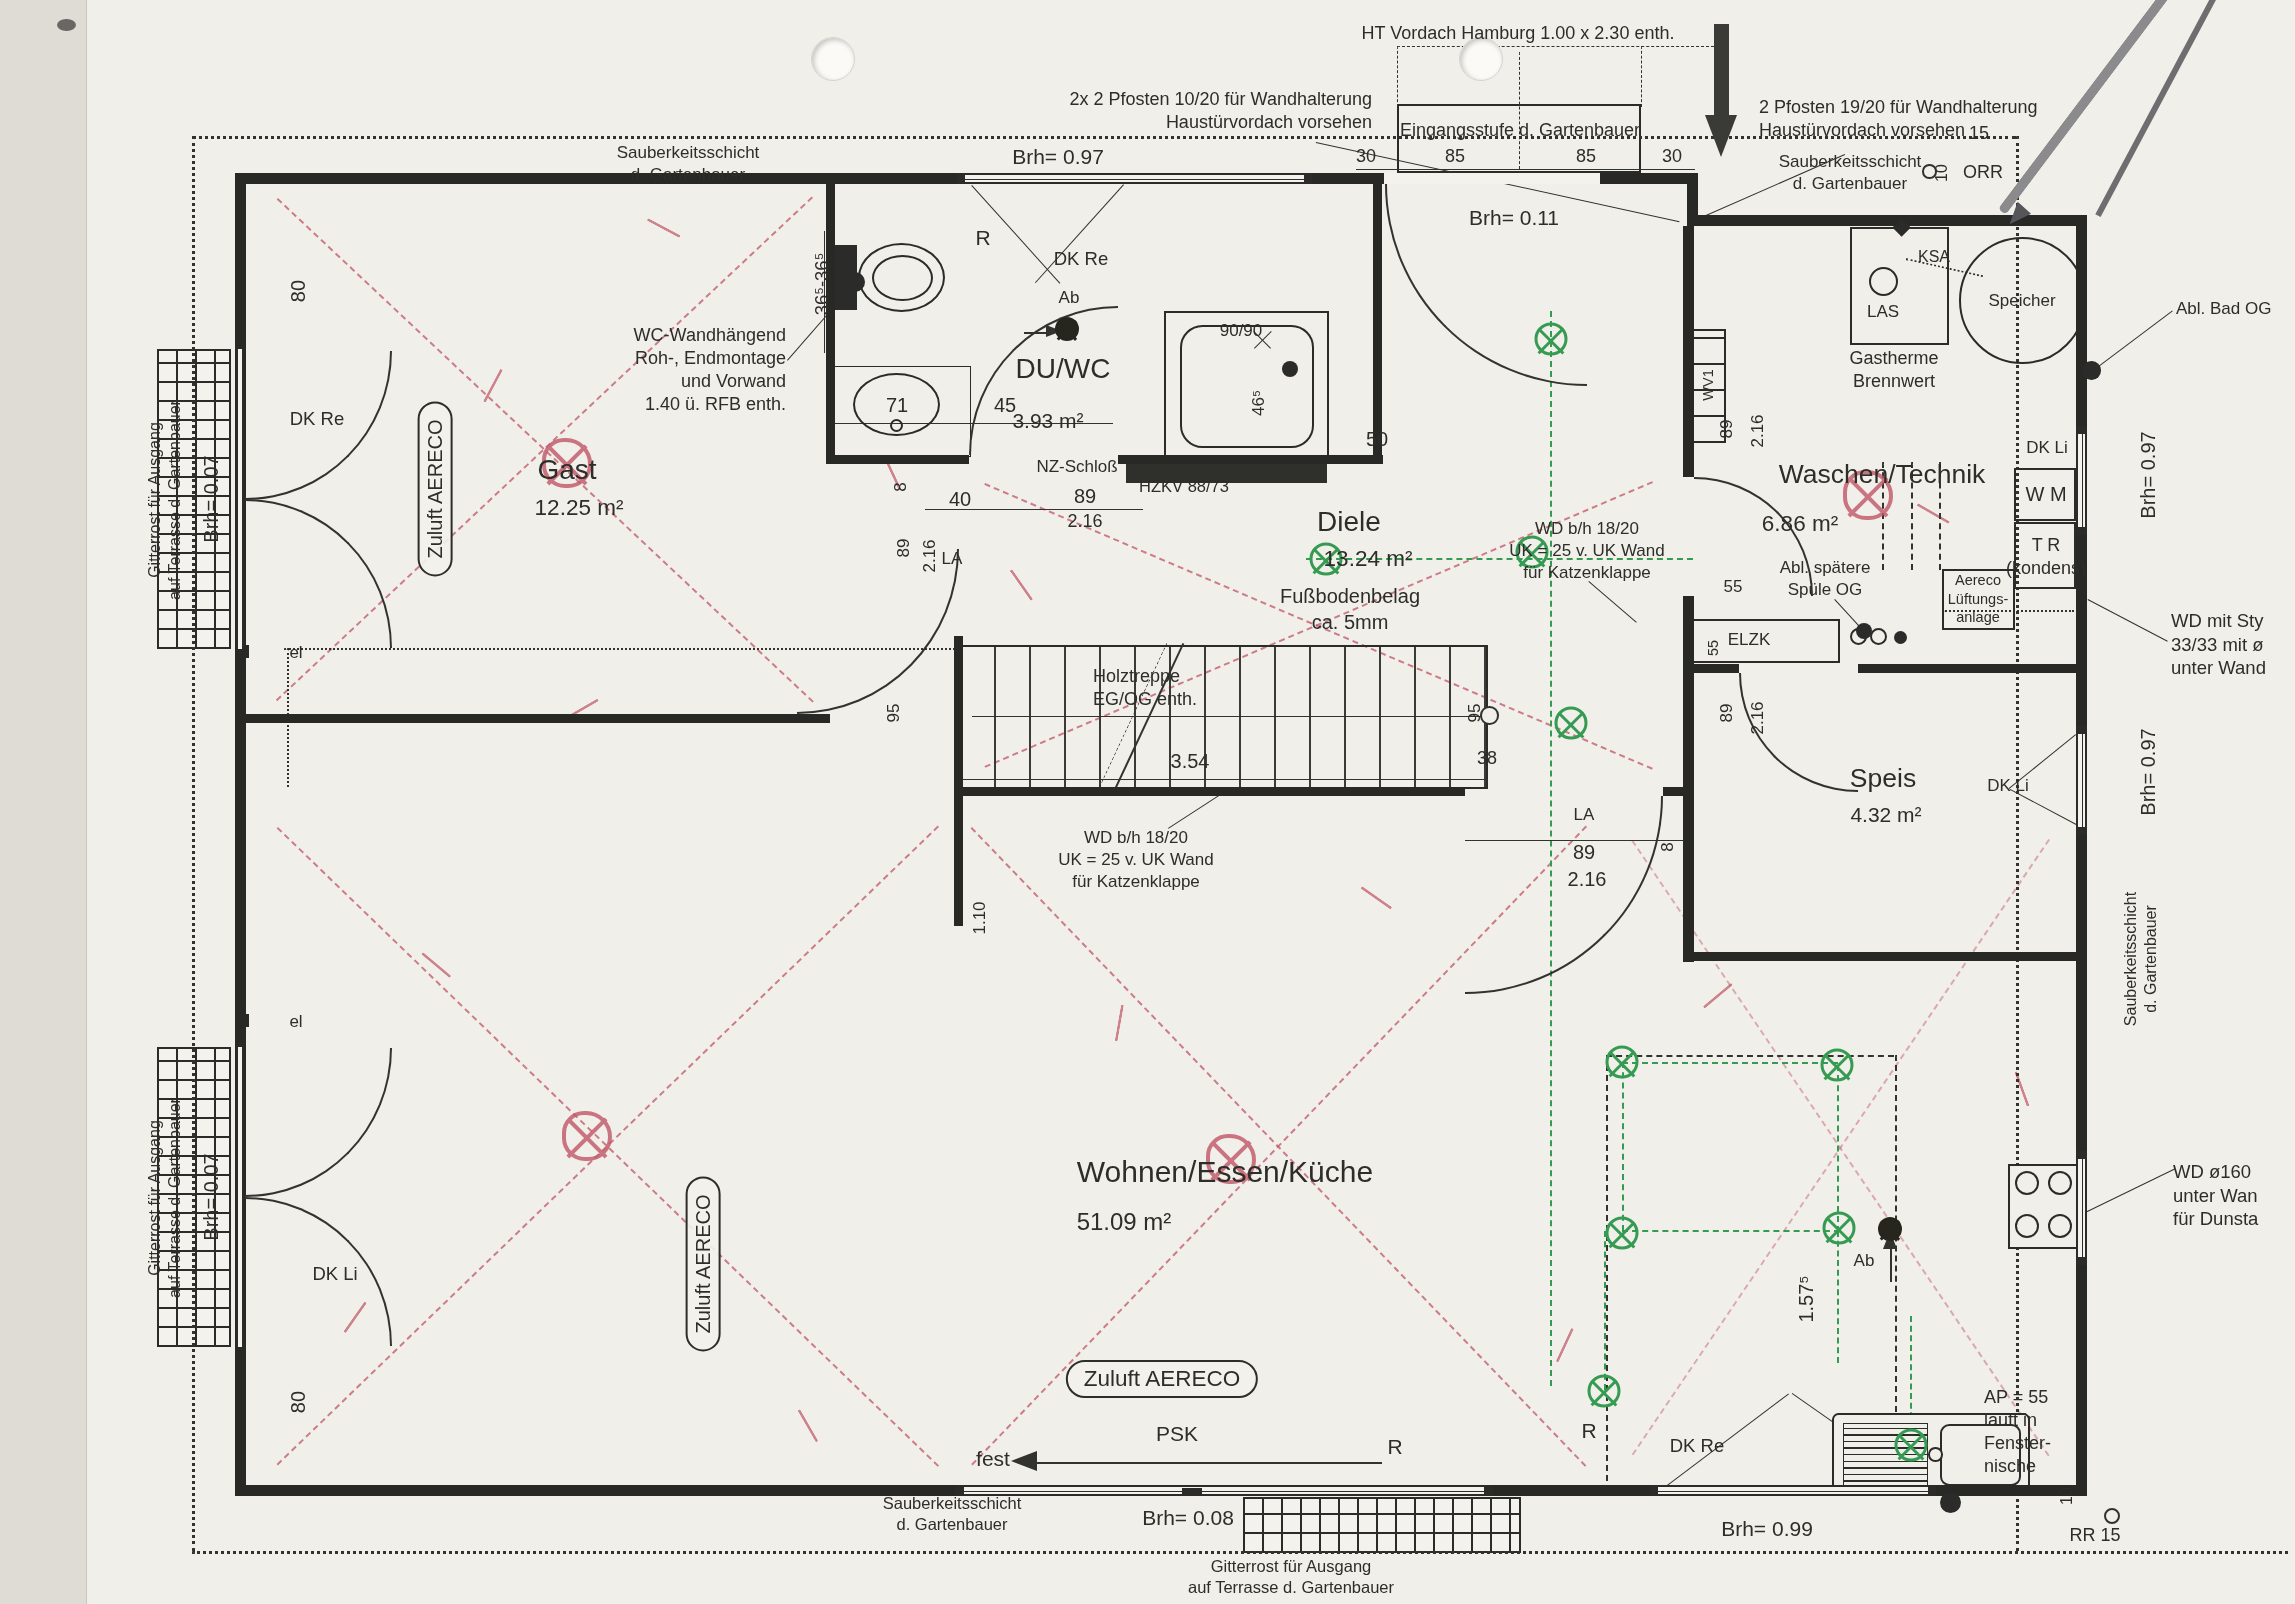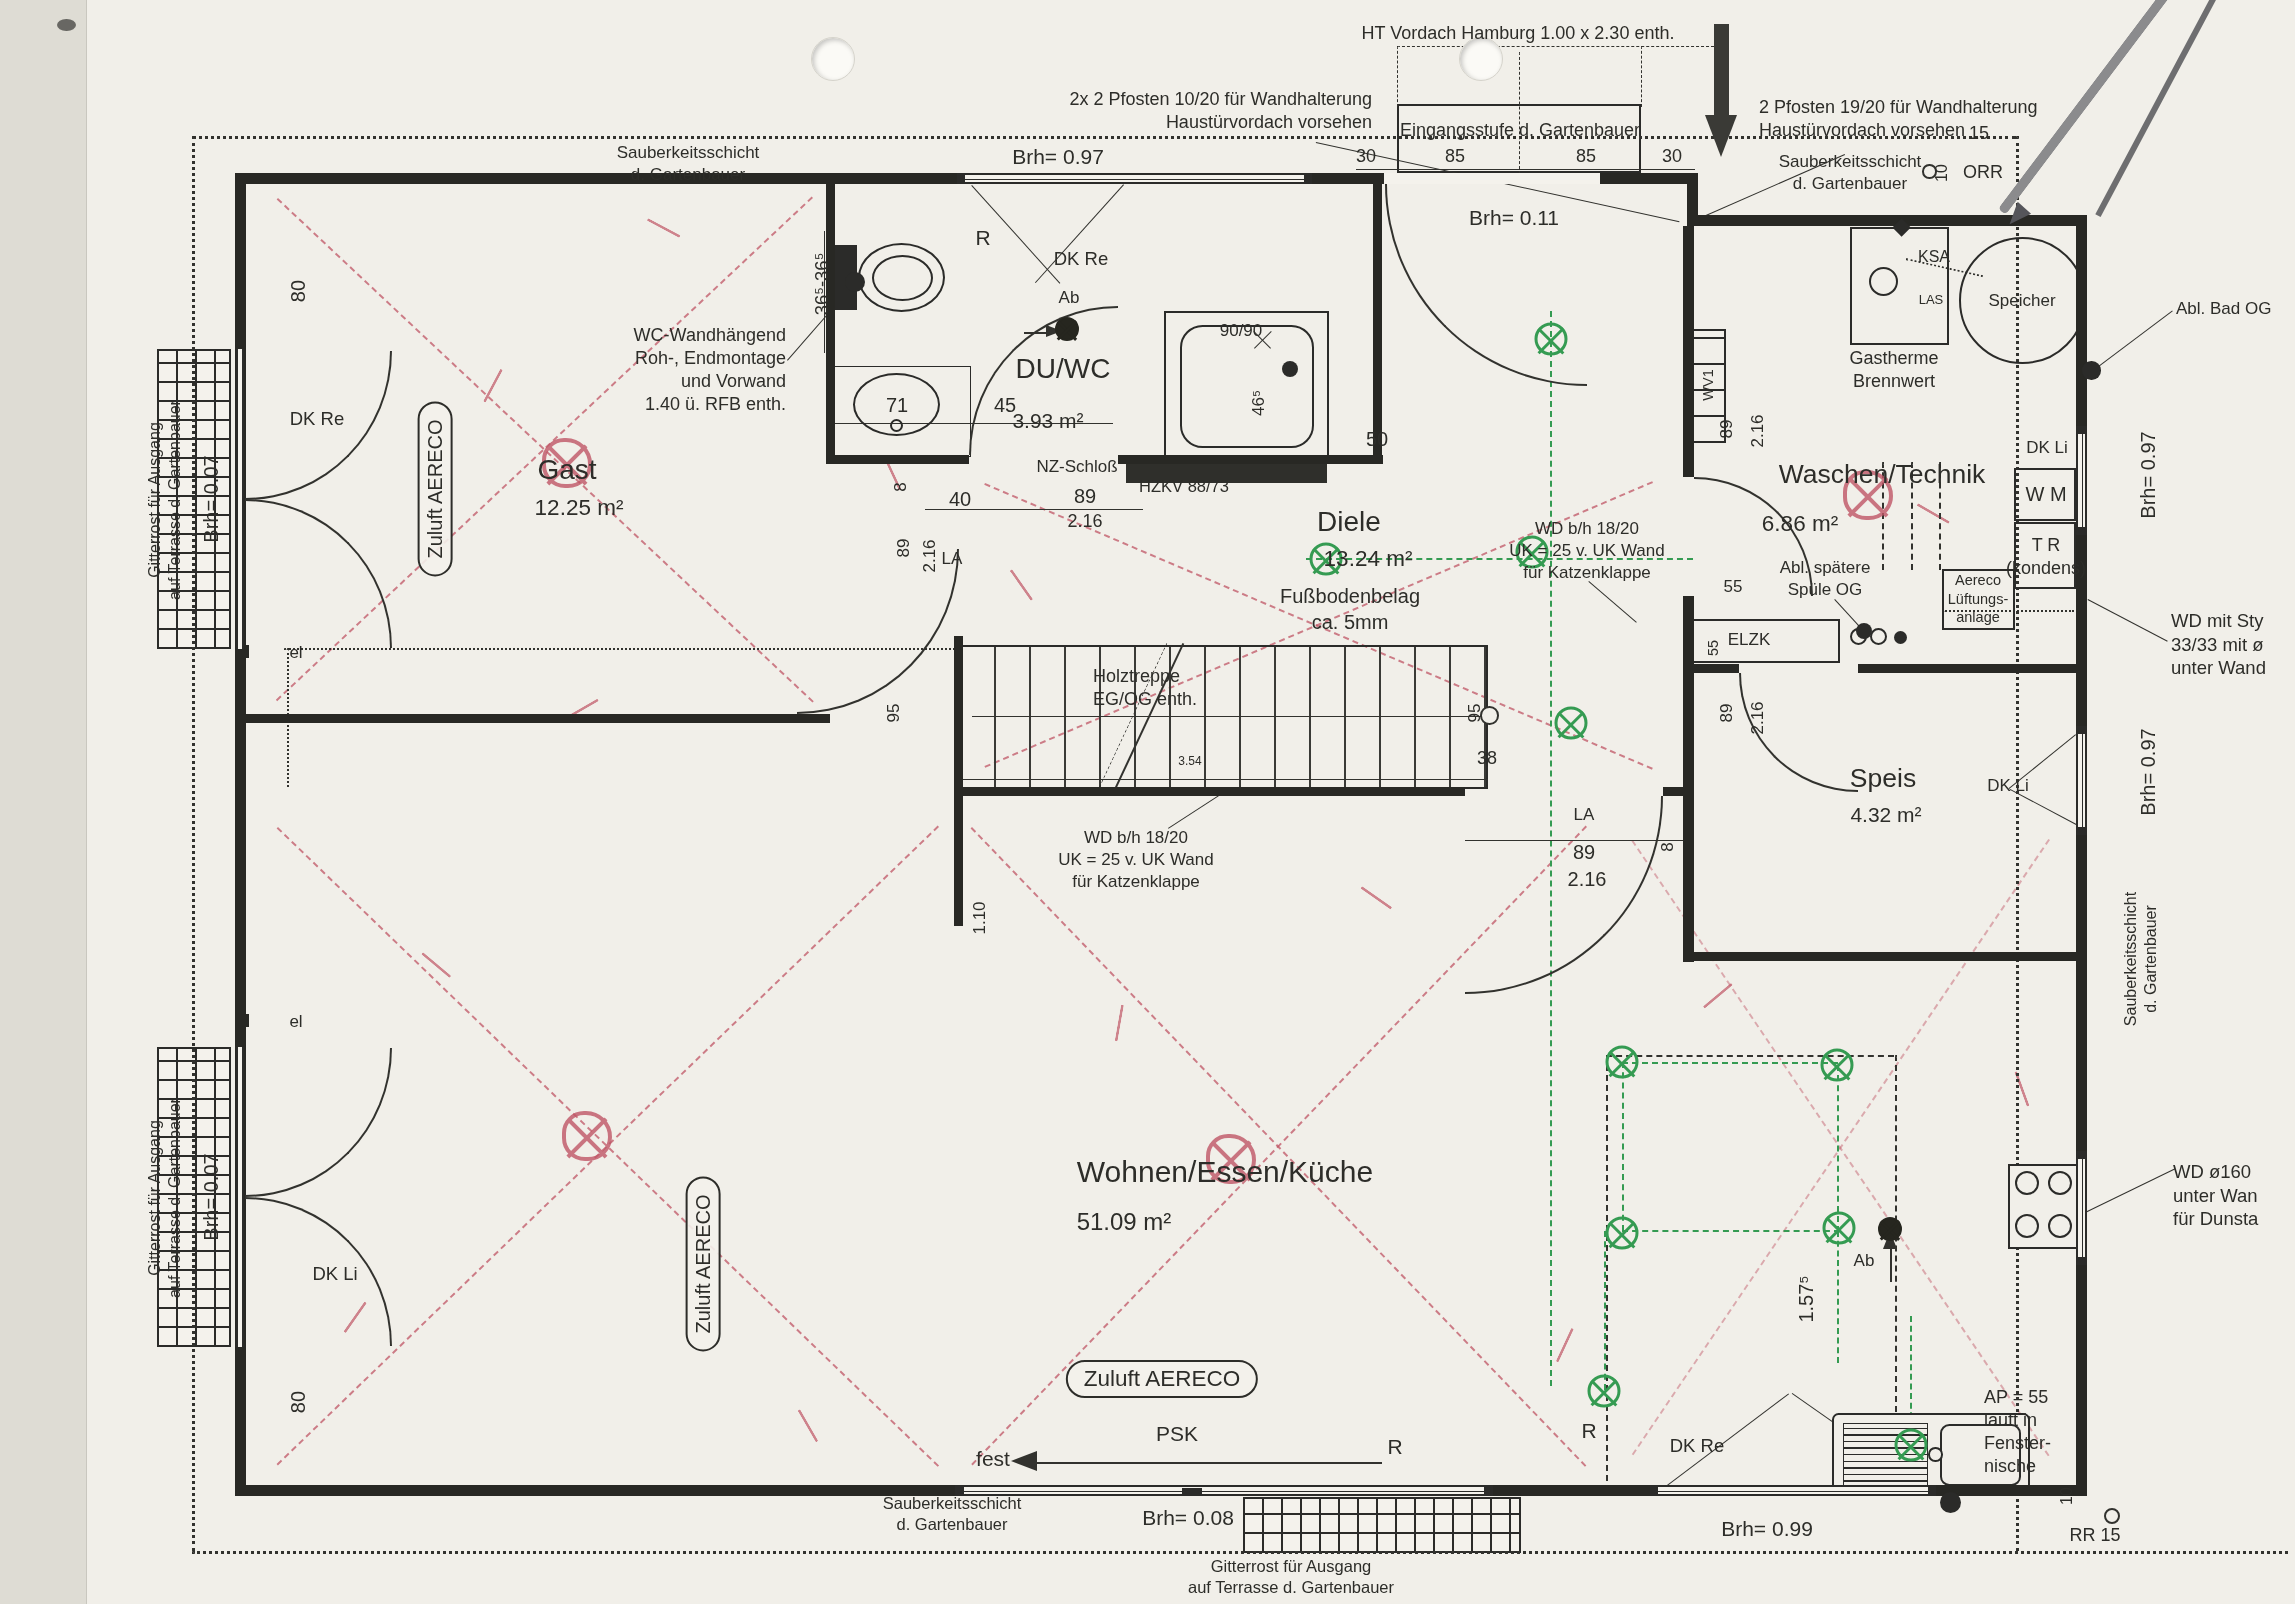--- a/index.html
+++ b/index.html
@@ -326,21 +326,21 @@
     <div class="lbl" style="font-size: 17px; left: 1587px; top: 551px; text-align: center; transform: translate(-50%, -50%);">WD b/h 18/20
 UK = 25 v. UK Wand
 für Katzenklappe</div>
     <div class="lbl" style="font-size: 17px; left: 952px; top: 559px; text-align: center; transform: translate(-50%, -50%);">LA</div>
     <div class="lbl" style="font-size: 17px; left: 904px; top: 548px; text-align: center; transform: translate(-50%, -50%) rotate(-90deg);">89</div>
     <div class="lbl" style="font-size: 17px; left: 930px; top: 556px; text-align: center; transform: translate(-50%, -50%) rotate(-90deg);">2.16</div>
     <div class="lbl" style="font-size: 18px; left: 1093px; top: 688px; text-align: left; transform: translate(0px, -50%);">Holztreppe
 EG/OG enth.</div>
     <div class="lbl" style="font-size: 17px; left: 894px; top: 713px; text-align: center; transform: translate(-50%, -50%) rotate(-90deg);">95</div>
     <div class="lbl" style="font-size: 17px; left: 1475px; top: 713px; text-align: center; transform: translate(-50%, -50%) rotate(-90deg);">95</div>
-    <div class="lbl" style="font-size: 12px; left: 1190px; top: 762px; text-align: right; transform: translate(-50%, -50%);">3.54</div>
+    <div class="lbl" style="font-size: 20px; left: 1190px; top: 762px; text-align: right; transform: translate(-50%, -50%);">3.54</div>
     <div class="lbl" style="font-size: 18px; left: 1487px; top: 759px; text-align: center; transform: translate(-50%, -50%);">38</div>
     <div class="lbl" style="font-size: 17px; left: 1136px; top: 860px; text-align: center; transform: translate(-50%, -50%);">WD b/h 18/20
 UK = 25 v. UK Wand
 für Katzenklappe</div>
     <div class="lbl" style="font-size: 17px; left: 980px; top: 918px; text-align: center; transform: translate(-50%, -50%) rotate(-90deg);">1.10</div>
     <div class="lbl" style="font-size: 17px; left: 1584px; top: 815px; text-align: center; transform: translate(-50%, -50%);">LA</div>
     <div class="lbl" style="font-size: 20px; left: 1584px; top: 853px; text-align: center; transform: translate(-50%, -50%);">89</div>
     <div class="lbl" style="font-size: 20px; left: 1587px; top: 880px; text-align: center; transform: translate(-50%, -50%);">2.16</div>
     <div class="lbl" style="font-size: 17px; left: 1668px; top: 847px; text-align: center; transform: translate(-50%, -50%) rotate(-90deg);">8</div>
     <div class="lbl" style="font-size: 28px; left: 567px; top: 470px; text-align: center; transform: translate(-50%, -50%);">Gast</div>
@@ -358,21 +358,21 @@
     <div class="lbl" style="font-size: 16px; left: 165px; top: 1198px; text-align: center; transform: translate(-50%, -50%) rotate(-90deg);">Gitterrost für Ausgang
 auf Terrasse d. Gartenbauer</div>
     <div class="lbl pill" style="font-size: 20px; left: 703px; top: 1264px; text-align: center; transform: translate(-50%, -50%) rotate(-90deg);">Zuluft AERECO</div>
     <div class="lbl" style="font-size: 18.5px; left: 335px; top: 1274px; text-align: center; transform: translate(-50%, -50%);">DK Li</div>
     <div class="lbl" style="font-size: 30px; left: 1225px; top: 1172px; text-align: center; transform: translate(-50%, -50%);">Wohnen/Essen/Küche</div>
     <div class="lbl" style="font-size: 24px; left: 1124px; top: 1222px; text-align: center; transform: translate(-50%, -50%);">51.09 m²</div>
     <div class="lbl" style="font-size: 26.5px; left: 1882px; top: 475px; text-align: center; transform: translate(-50%, -50%);">Waschen/Technik</div>
     <div class="lbl" style="font-size: 22.5px; left: 1800px; top: 524px; text-align: center; transform: translate(-50%, -50%);">6.86 m²</div>
     <div class="lbl" style="font-size: 18px; left: 1894px; top: 370px; text-align: center; transform: translate(-50%, -50%);">Gastherme
 Brennwert</div>
-    <div class="lbl" style="font-size: 13px; left: 1883px; top: 300px; text-align: center; transform: translate(-50%, -50%); margin-left: 48px;">LAS</div>
+    <div class="lbl" style="font-size: 17px; left: 1883px; top: 312px; text-align: center; transform: translate(-50%, -50%);">LAS</div>
     <div class="lbl" style="font-size: 16px; left: 1934px; top: 257px; text-align: center; transform: translate(-50%, -50%);">KSA</div>
     <div class="lbl" style="font-size: 17px; left: 2022px; top: 301px; text-align: center; transform: translate(-50%, -50%);">Speicher</div>
     <div class="lbl" style="font-size: 17px; left: 2176px; top: 309px; text-align: center; transform: translate(0px, -50%);">Abl. Bad OG</div>
     <div class="lbl" style="font-size: 14.5px; left: 1708px; top: 385px; text-align: center; transform: translate(-50%, -50%) rotate(-90deg);">WV1</div>
     <div class="lbl" style="font-size: 17px; left: 2047px; top: 448px; text-align: center; transform: translate(-50%, -50%);">DK Li</div>
     <div class="lbl" style="font-size: 20px; left: 2046px; top: 495px; text-align: center; transform: translate(-50%, -50%);">W M</div>
     <div class="lbl" style="font-size: 18px; left: 2046px; top: 557px; text-align: center; transform: translate(-50%, -50%);">T R
 (kondens)</div>
     <div class="lbl" style="font-size: 14.5px; left: 1978px; top: 599px; text-align: center; transform: translate(-50%, -50%);">Aereco
 Lüftungs-

